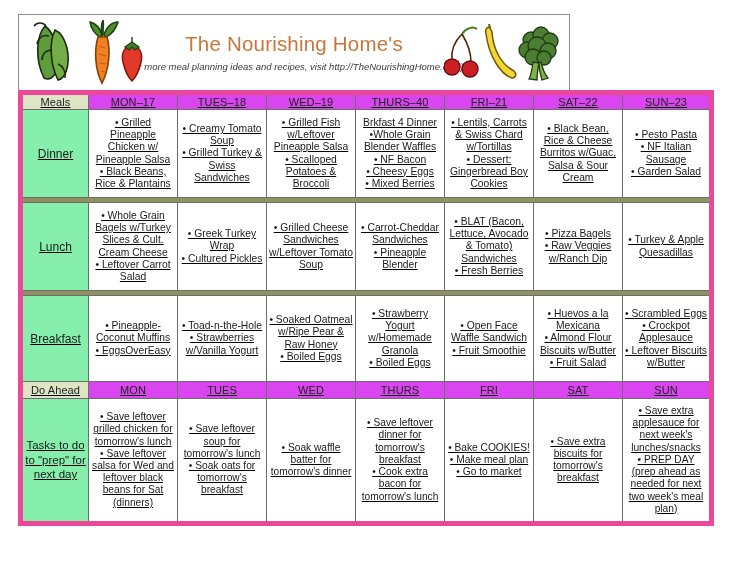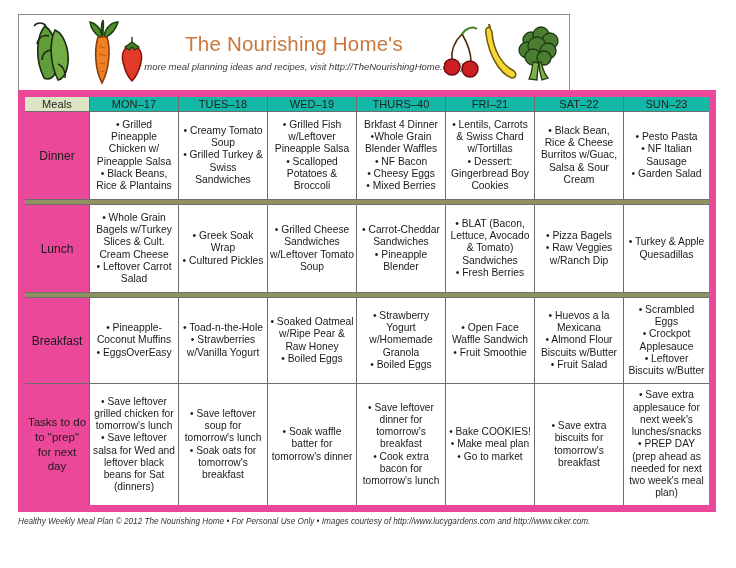--- a/index.html
+++ b/index.html
@@ -45,21 +45,22 @@
   .deco{position:absolute;top:0;height:76px;display:flex;align-items:center;}
   .deco.left{left:6px;}
   .deco.right{right:6px;}
   .deco svg{display:block;}
 
   
   table.plan{
     border-collapse:collapse;
     width:100%;
     table-layout:fixed;
-    border:7px solid #ec4899;
+    border:5px solid #ec4899;
+    text-decoration:underline;
   }
   table.plan td{
     border:1px solid #6d6d6d;
     vertical-align:middle;
     text-align:center;
     padding:2px 2px;
     box-sizing:border-box;
   }
 
   col.c-meal{width:68px;}
@@ -68,31 +69,31 @@
   
   tr.hdr td{
     height:17px;
     font-size:11px;
     color:#222;
     padding:1px 2px;
     letter-spacing:.1px;
     white-space:nowrap;
   }
   td.hdr-meals{background:#dde5c4;}
-  td.hdr-day{background:#14b8a6;margin-left:35px;}
+  td.hdr-day{background:#d946ef;margin-left:35px;}
 
   
   tr.band td{
     padding:0;height:5px;border-left:none;border-right:none;
     background:#8f9160;border-top:1px solid #6d6d6d;border-bottom:1px solid #6d6d6d;
   }
 
   
   td.meal-label{
-    font-size:12px;color:#1a1a1a;background:#ec4899;
+    font-size:12px;color:#1a1a1a;background:#86efac;
   }
 
   
   td.cell{
     font-size:10.3px;
     line-height:1.19;
     color:#1a1a1a;
     background:#ffffff;
     padding:3px 2px;
   }
@@ -259,21 +260,21 @@
           <td colspan="8"></td>
         </tr>
 
       <tr class="r-lunch">
         <td class="meal-label">Lunch</td>
         <td class="cell">
             <span class="ln">• Whole Grain Bagels w/Turkey Slices &amp; Cult. Cream Cheese</span>
             <span class="ln">• Leftover Carrot Salad</span>
           </td>
         <td class="cell">
-            <span class="ln">• Greek Soak Wrap</span>
+            <span class="ln">• Greek Turkey Wrap</span>
             <span class="ln">• Cultured Pickles</span>
           </td>
         <td class="cell">
             <span class="ln">• Grilled Cheese Sandwiches w/Leftover Tomato Soup</span>
           </td>
         <td class="cell">
             <span class="ln">• Carrot-Cheddar Sandwiches</span>
             <span class="ln">• Pineapple Blender</span>
           </td>
         <td class="cell">
@@ -320,20 +321,30 @@
             <span class="ln">• Almond Flour Biscuits w/Butter</span>
             <span class="ln">• Fruit Salad</span>
           </td>
         <td class="cell">
             <span class="ln">• Scrambled Eggs</span>
             <span class="ln">• Crockpot Applesauce</span>
             <span class="ln">• Leftover Biscuits w/Butter</span>
           </td>
       </tr>
 
+      <tr class="hdr">
+        <td class="hdr-meals">Do Ahead</td>
+        <td class="hdr-day">MON</td>
+        <td class="hdr-day">TUES</td>
+        <td class="hdr-day">WED</td>
+        <td class="hdr-day">THURS</td>
+        <td class="hdr-day">FRI</td>
+        <td class="hdr-day">SAT</td>
+        <td class="hdr-day">SUN</td>
+      </tr>
 
       <tr class="r-tasks">
         <td class="meal-label tasks-label">Tasks to do to "prep" for next day</td>
         <td class="cell">
             <span class="ln">• Save leftover grilled chicken for tomorrow's lunch</span>
             <span class="ln">• Save leftover salsa for Wed and leftover black beans for Sat (dinners)</span>
           </td>
         <td class="cell">
             <span class="ln">• Save leftover soup for tomorrow's lunch</span>
             <span class="ln">• Soak oats for tomorrow's breakfast</span>
@@ -355,14 +366,13 @@
           </td>
         <td class="cell">
             <span class="ln">• Save extra applesauce for next week's lunches/snacks</span>
             <span class="ln">• PREP DAY (prep ahead as needed for next two week's meal plan)</span>
           </td>
       </tr>
 
     </tbody>
   </table>
 
-  <div class="footer">Healthy Weekly Meal Plan © 2012 The Nourishing Home • For Personal Use Only • Images courtesy of http://www.lucygardens.com and http://www.ciker.com.</div>
 </div>
 
 </body></html>

